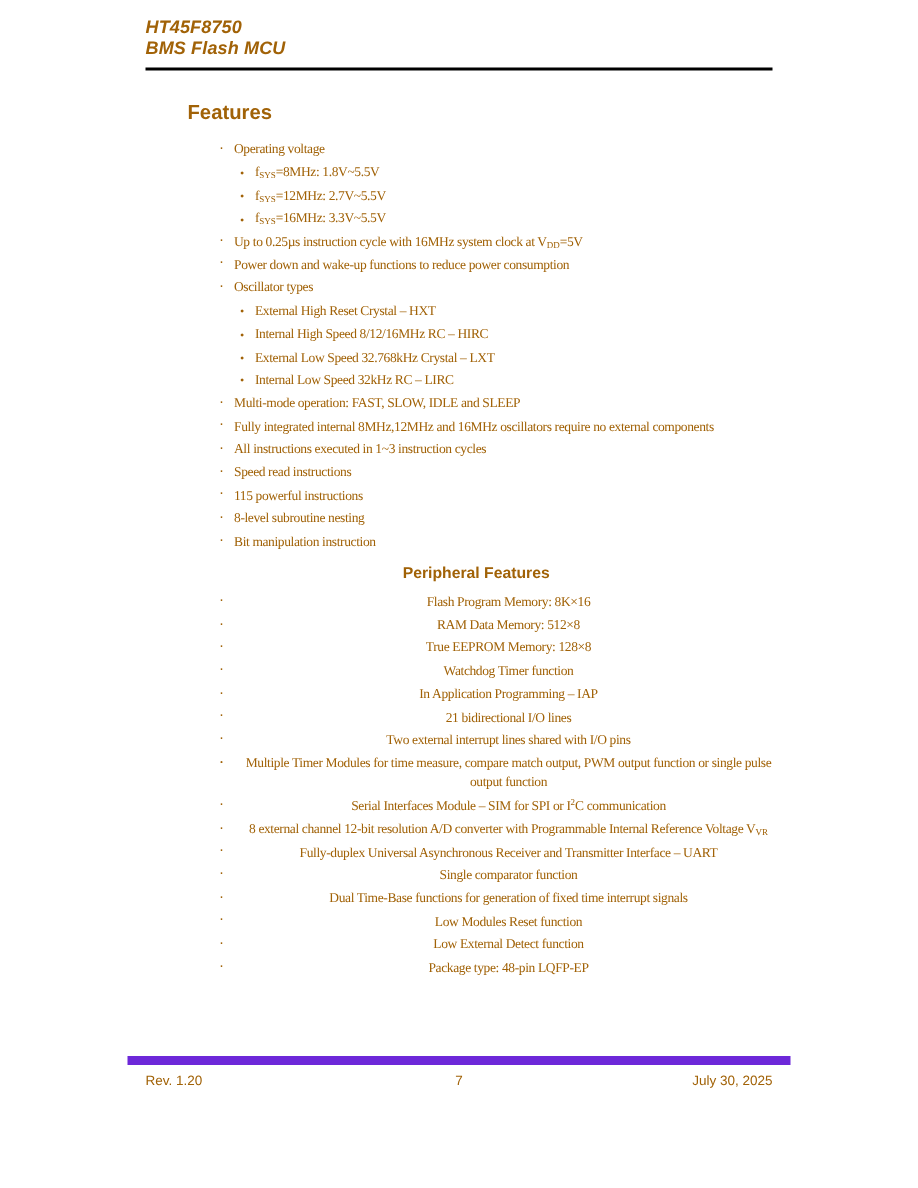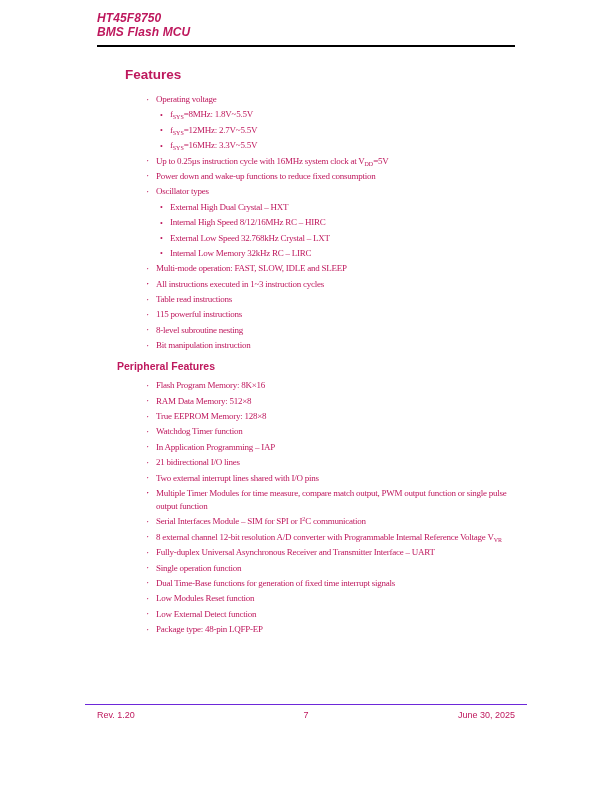--- a/index.html
+++ b/index.html
@@ -1,49 +1,49 @@
 <!DOCTYPE html>
 <html><head>
 <meta charset="utf-8">
 <style>
   html,body{margin:0;padding:0;background:#e8e8e8;}
   .page{
     position:relative;width:612px;height:792px;margin:0 auto;
-    background:#ffffff;color:#be185d;overflow:hidden;
+    background:#ffffff;color:#a16207;overflow:hidden;
     font-family:"Liberation Serif",serif;
   }
 
   
   .hdr{position:absolute;left:97px;right:97px;top:12px;height:33px;border-bottom:2px solid #000;}
   .hdr-title div{font:italic bold 12px/13.5px "Liberation Sans",sans-serif;letter-spacing:0.1px;}
   .logo{position:absolute;right:-3px;top:-5px;width:90px;height:40px;}
   .logo-text{
     position:absolute;left:0;bottom:5px;z-index:2;
     font-family:"Liberation Sans",sans-serif;font-weight:bold;font-size:13.5px;line-height:1;
     letter-spacing:-0.8px;transform:scaleY(0.95);transform-origin:left bottom;
   }
   .logo-svg{position:absolute;right:0;top:0;z-index:1;}
 
   
   main{position:absolute;left:97px;top:67px;width:421px;}
   .features-title{font:bold 13.5px "Liberation Sans",sans-serif;margin:0 0 11px 0;padding-left:28px;}
   .sec-heading{font:bold 10.5px "Liberation Sans",sans-serif;margin:0 0 7px 20px;}
-  .section + .section{margin-top:8px;}
+  .section + .section{margin-top:8px;text-align:center;}
   .items{margin-left:49px;width:376px;font-size:9px;letter-spacing:-0.25px;}
   .row{position:relative;line-height:13px;margin-bottom:2.4px;padding-left:10px;}
   .row.l2{margin-left:14px;}
   .marker{position:absolute;left:0;top:0;letter-spacing:0;}
   .l1 > .marker{font-size:10px;top:-0.5px;}
   .l2 > .marker{font-size:8px;top:0.5px;}
   sub,sup{font-size:6px;letter-spacing:0;line-height:0;}
   sub{vertical-align:-1.5px;}
   sup{vertical-align:3.5px;}
 
   
-  .ftr{position:absolute;left:85px;right:85px;top:704px;border-top:1px solid #6d28d9;height:20px;
+  .ftr{position:absolute;left:85px;right:85px;top:704px;border-top:6px solid #6d28d9;height:20px;
        font:9px "Liberation Sans",sans-serif;}
   .ftr span{position:absolute;top:5px;}
   .ftr .rev{left:12px;}
   .ftr .pg{left:50%;transform:translateX(-50%);}
   .ftr .date{right:12px;}
 </style>
 </head>
 <body>
 
 <div class="page">
@@ -58,59 +58,59 @@
   <main>
     <h1 class="features-title">Features</h1>
     <div>
         <section class="section">
           <div class="items">
             <div class="row l1"><span class="marker">·</span><span class="txt">Operating voltage</span></div>
             <div class="row l2"><span class="marker">•</span><span class="txt">f<sub>SYS</sub>=8MHz: 1.8V~5.5V</span></div>
             <div class="row l2"><span class="marker">•</span><span class="txt">f<sub>SYS</sub>=12MHz: 2.7V~5.5V</span></div>
             <div class="row l2"><span class="marker">•</span><span class="txt">f<sub>SYS</sub>=16MHz: 3.3V~5.5V</span></div>
             <div class="row l1"><span class="marker">·</span><span class="txt">Up to 0.25µs instruction cycle with 16MHz system clock at V<sub>DD</sub>=5V</span></div>
-            <div class="row l1"><span class="marker">·</span><span class="txt">Power down and wake-up functions to reduce fixed consumption</span></div>
+            <div class="row l1"><span class="marker">·</span><span class="txt">Power down and wake-up functions to reduce power consumption</span></div>
             <div class="row l1"><span class="marker">·</span><span class="txt">Oscillator types</span></div>
-            <div class="row l2"><span class="marker">•</span><span class="txt">External High Dual Crystal – HXT</span></div>
+            <div class="row l2"><span class="marker">•</span><span class="txt">External High Reset Crystal – HXT</span></div>
             <div class="row l2"><span class="marker">•</span><span class="txt">Internal High Speed 8/12/16MHz RC – HIRC</span></div>
             <div class="row l2"><span class="marker">•</span><span class="txt">External Low Speed 32.768kHz Crystal – LXT</span></div>
-            <div class="row l2"><span class="marker">•</span><span class="txt">Internal Low Memory 32kHz RC – LIRC</span></div>
+            <div class="row l2"><span class="marker">•</span><span class="txt">Internal Low Speed 32kHz RC – LIRC</span></div>
             <div class="row l1"><span class="marker">·</span><span class="txt">Multi-mode operation: FAST, SLOW, IDLE and SLEEP</span></div>
-            <div class="row l1"><span class="marker">·</span></div>
+            <div class="row l1"><span class="marker">·</span><span class="txt">Fully integrated internal 8MHz,12MHz and 16MHz oscillators require no external components</span></div>
             <div class="row l1"><span class="marker">·</span><span class="txt">All instructions executed in 1~3 instruction cycles</span></div>
-            <div class="row l1"><span class="marker">·</span><span class="txt">Table read instructions</span></div>
+            <div class="row l1"><span class="marker">·</span><span class="txt">Speed read instructions</span></div>
             <div class="row l1"><span class="marker">·</span><span class="txt">115 powerful instructions</span></div>
             <div class="row l1"><span class="marker">·</span><span class="txt">8-level subroutine nesting</span></div>
             <div class="row l1"><span class="marker">·</span><span class="txt">Bit manipulation instruction</span></div>
           </div>
         </section>
         <section class="section">
           <h2 class="sec-heading">Peripheral Features</h2>
           <div class="items">
             <div class="row l1"><span class="marker">·</span><span class="txt">Flash Program Memory: 8K×16</span></div>
             <div class="row l1"><span class="marker">·</span><span class="txt">RAM Data Memory: 512×8</span></div>
             <div class="row l1"><span class="marker">·</span><span class="txt">True EEPROM Memory: 128×8</span></div>
             <div class="row l1"><span class="marker">·</span><span class="txt">Watchdog Timer function</span></div>
             <div class="row l1"><span class="marker">·</span><span class="txt">In Application Programming – IAP</span></div>
             <div class="row l1"><span class="marker">·</span><span class="txt">21 bidirectional I/O lines</span></div>
             <div class="row l1"><span class="marker">·</span><span class="txt">Two external interrupt lines shared with I/O pins</span></div>
             <div class="row l1"><span class="marker">·</span></div>
             <div class="row l1"><span class="marker">·</span><span class="txt">Multiple Timer Modules for time measure, compare match output, PWM output function or single pulse output function</span></div>
             <div class="row l1"><span class="marker">·</span><span class="txt">Serial Interfaces Module – SIM for SPI or I<sup>2</sup>C communication</span></div>
             <div class="row l1"><span class="marker">·</span><span class="txt">8 external channel 12-bit resolution A/D converter with Programmable Internal Reference Voltage V<sub>VR</sub></span></div>
             <div class="row l1"><span class="marker">·</span><span class="txt">Fully-duplex Universal Asynchronous Receiver and Transmitter Interface – UART</span></div>
-            <div class="row l1"><span class="marker">·</span><span class="txt">Single operation function</span></div>
+            <div class="row l1"><span class="marker">·</span><span class="txt">Single comparator function</span></div>
             <div class="row l1"><span class="marker">·</span><span class="txt">Dual Time-Base functions for generation of fixed time interrupt signals</span></div>
             <div class="row l1"><span class="marker">·</span><span class="txt">Low Modules Reset function</span></div>
             <div class="row l1"><span class="marker">·</span><span class="txt">Low External Detect function</span></div>
             <div class="row l1"><span class="marker">·</span><span class="txt">Package type: 48-pin LQFP-EP</span></div>
           </div>
         </section>
       </div>
   </main>
 
   <footer class="ftr">
     <span class="rev">Rev. 1.20</span>
     <span class="pg">7</span>
-    <span class="date">June 30, 2025</span>
+    <span class="date">July 30, 2025</span>
   </footer>
 
 </div>
 
 </body></html>

